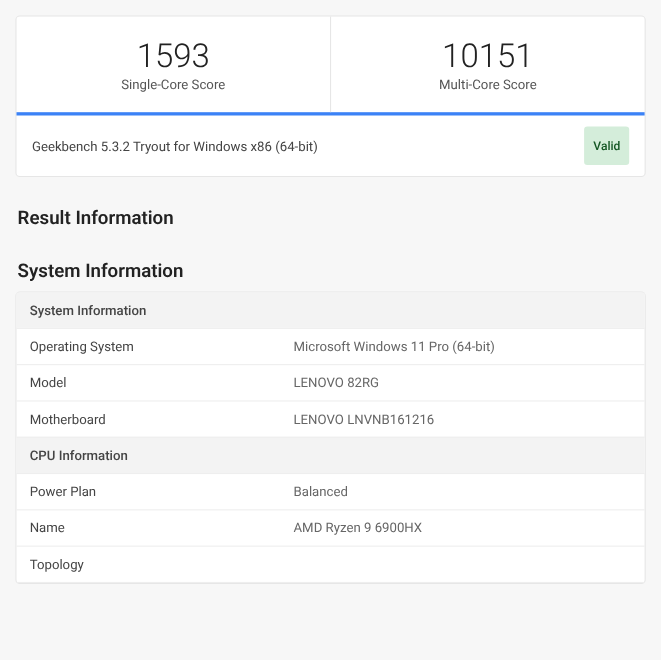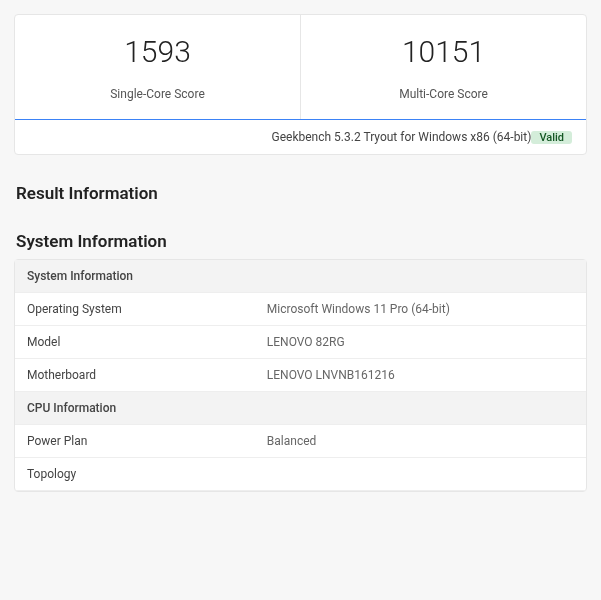--- a/index.html
+++ b/index.html
@@ -14,49 +14,49 @@
   .wrap { padding: 14px; }
   .score-card {
     background: #fff;
     border: 1px solid #e6e6e6;
     border-radius: 4px;
     margin-bottom: 14px;
   }
   .scores {
     display: flex;
     text-align: center;
-    border-bottom: 1px solid #3b82f6;
+    border-bottom: 3px solid #3b82f6;
   }
   .score-half {
     flex: 1;
     padding: 20px 10px 18px;
   }
   .score-half + .score-half { border-left: 1px solid #e6e6e6; }
   .score-val {
     font-size: 30px;
     font-weight: 300;
     color: #222;
     line-height: 1.1;
   }
   .score-lbl {
     font-size: 12px;
     color: #555;
-    margin-top: 19px;
+    margin-top: 2px;
   }
   .version-row {
     display: flex;
     align-items: center;
-    justify-content: flex-end;
+    justify-content: space-between;
     padding: 10px 14px;
     font-size: 12px;
     color: #444;
   }
   .badge {
     display: inline-block;
-    padding: 0 8px;
+    padding: 11px 8px;
     font-size: 11px;
     background: #d4edda;
     color: #155724;
     border-radius: 3px;
     font-weight: 500;
   }
   h2.section {
     font-size: 17px;
     font-weight: 600;
     color: #222;
@@ -132,18 +132,22 @@
         <div class="cell-v">LENOVO LNVNB161216</div>
       </div>
       <div class="row head">
         <div class="cell-k">CPU Information</div>
       </div>
       <div class="row">
         <div class="cell-k">Power Plan</div>
         <div class="cell-v">Balanced</div>
       </div>
       <div class="row">
+        <div class="cell-k">Name</div>
+        <div class="cell-v">AMD Ryzen 9 6900HX</div>
+      </div>
+      <div class="row">
         <div class="cell-k">Topology</div>
       </div>
       <div class="row"></div>
     </div>
 
 </div>
 
 </body></html>

